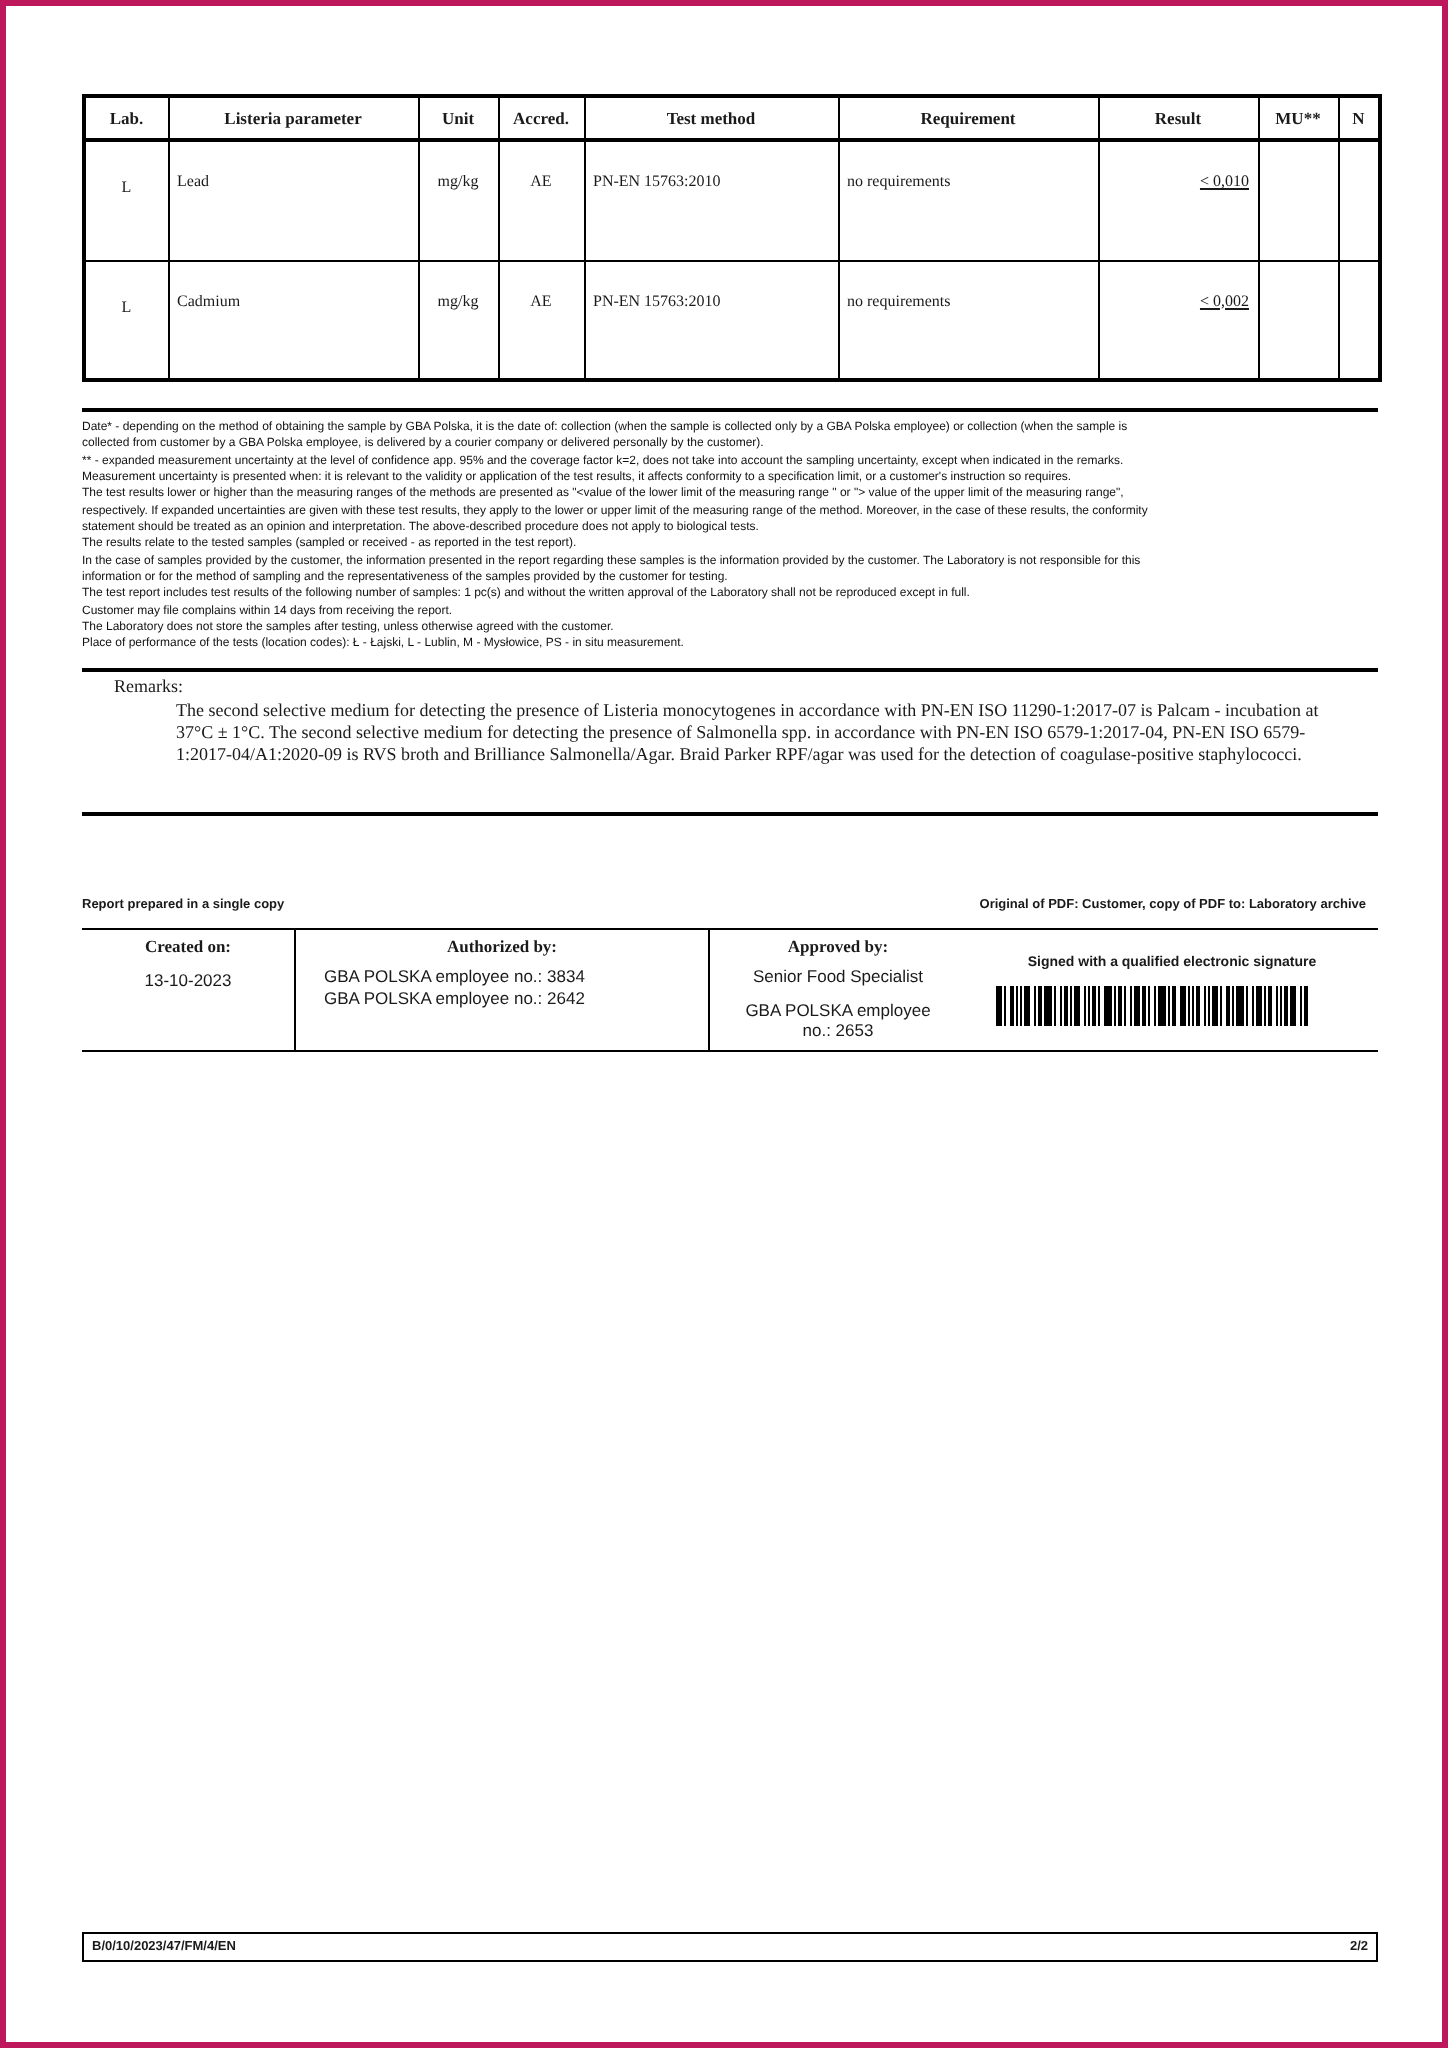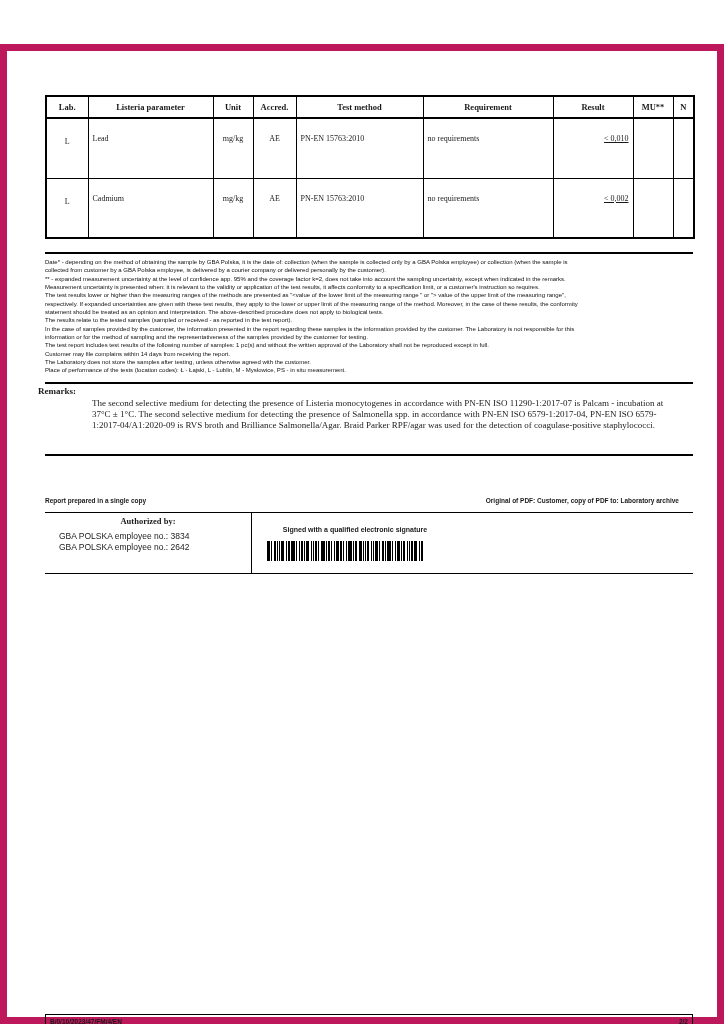--- a/index.html
+++ b/index.html
@@ -1,20 +1,20 @@
 <!DOCTYPE html>
 <html><head>
 <meta charset="utf-8">
 <style>
   html,body{margin:0;padding:0;}
   body{
     width:724px;height:1024px;background:#fff;position:relative;overflow:hidden;
     font-family:"Liberation Serif",serif;color:#1a1a1a;
   }
-  .page{position:absolute;inset:0;border:7px solid #be185d;box-sizing:border-box;margin-top:44px;}
+  .page{position:absolute;inset:0;border:3px solid #be185d;box-sizing:border-box;}
 
   
   .results{position:absolute;left:38px;top:44px;}
   table{border-collapse:collapse;table-layout:fixed;width:648px;border:2px solid #000;}
   th{border:1px solid #000;border-bottom:2px solid #000;font-weight:bold;font-size:8.5px;height:20px;padding:0 2px;text-align:center;}
   td{border:1px solid #000;font-size:8px;height:60px;vertical-align:top;padding:15px 4px;box-sizing:border-box;}
   td.c-lab{text-align:center;padding-top:18px;}
   td.c-center{text-align:center;}
   td.c-result{text-align:right;text-decoration:underline;}
 
@@ -22,21 +22,21 @@
   .rule{position:absolute;left:38px;width:648px;background:#000;}
   .rule-1{top:201px;height:2px;}
   .rule-2{top:331px;height:2px;}
   .rule-3{top:403px;height:2px;}
 
   
   .legal{position:absolute;left:38px;top:207px;width:652px;font-family:"Liberation Sans",sans-serif;font-size:6px;line-height:8.35px;color:#111;}
   .legal div{white-space:nowrap;overflow:hidden;}
 
   
-  .remarks-heading{position:absolute;left:31px;top:335px;font-weight:bold;font-size:9px;}
+  .remarks-heading{position:absolute;left:54px;top:335px;font-weight:normal;font-size:9px;}
   .remarks-body{position:absolute;left:85px;top:347px;width:577px;font-size:9px;line-height:10.8px;}
 
   
   .note{position:absolute;left:38px;top:409px;width:648px;font-size:9px;line-height:10.8px;}
 
   
   .eor-left{position:absolute;left:38px;top:446px;font-family:"Liberation Sans",sans-serif;font-weight:bold;font-size:6.5px;}
   .eor-center{position:absolute;left:0;top:442px;width:724px;text-align:center;font-family:"Liberation Sans",sans-serif;font-weight:bold;font-size:10px;}
   .eor-right{position:absolute;right:38px;top:446px;font-family:"Liberation Sans",sans-serif;font-weight:bold;font-size:6.5px;}
 
@@ -141,27 +141,36 @@
   <div class="remarks-heading">Remarks:</div>
   <div class="remarks-body">The second selective medium for detecting the presence of Listeria monocytogenes in accordance with PN-EN ISO 11290-1:2017-07 is Palcam - incubation at 37°C ± 1°C. The second selective medium for detecting the presence of Salmonella spp. in accordance with PN-EN ISO 6579-1:2017-04, PN-EN ISO 6579-1:2017-04/A1:2020-09 is RVS broth and Brilliance Salmonella/Agar. Braid Parker RPF/agar was used for the detection of coagulase-positive staphylococci.</div>
 
   <div class="rule rule-3"></div>
 
 
   <div class="eor-left">Report prepared in a single copy</div>
   <div class="eor-right">Original of PDF: Customer, copy of PDF to: Laboratory archive</div>
 
   <div class="sig">
+    <div class="sig-col sig-col1">
+      <div class="sig-label">Created on:</div>
+      <div class="sig-value">13-10-2023</div>
+    </div>
     <div class="sig-col sig-col2">
       <div class="sig-label">Authorized by:</div>
       <div class="sig-value">
         <div>GBA POLSKA employee no.: 3834</div>
         <div>GBA POLSKA employee no.: 2642</div>
       </div>
     </div>
+    <div class="sig-col sig-col3">
+      <div class="sig-label">Approved by:</div>
+      <div class="sig-role">Senior Food Specialist</div>
+      <div class="sig-emp">GBA POLSKA employee no.: 2653</div>
+    </div>
     <div class="sig-col sig-col4">
       <div class="sig-note">Signed with a qualified electronic signature</div>
       <div class="barcode" id="barcode">
           <i style="width: 3px; margin-right: 1px;"></i>
           <i style="width: 1px; margin-right: 2px;"></i>
           <i style="width: 2px; margin-right: 1px;"></i>
           <i style="width: 1px; margin-right: 1px;"></i>
           <i style="width: 1px; margin-right: 1px;"></i>
           <i style="width: 3px; margin-right: 2px;"></i>
           <i style="width: 1px; margin-right: 1px;"></i>

